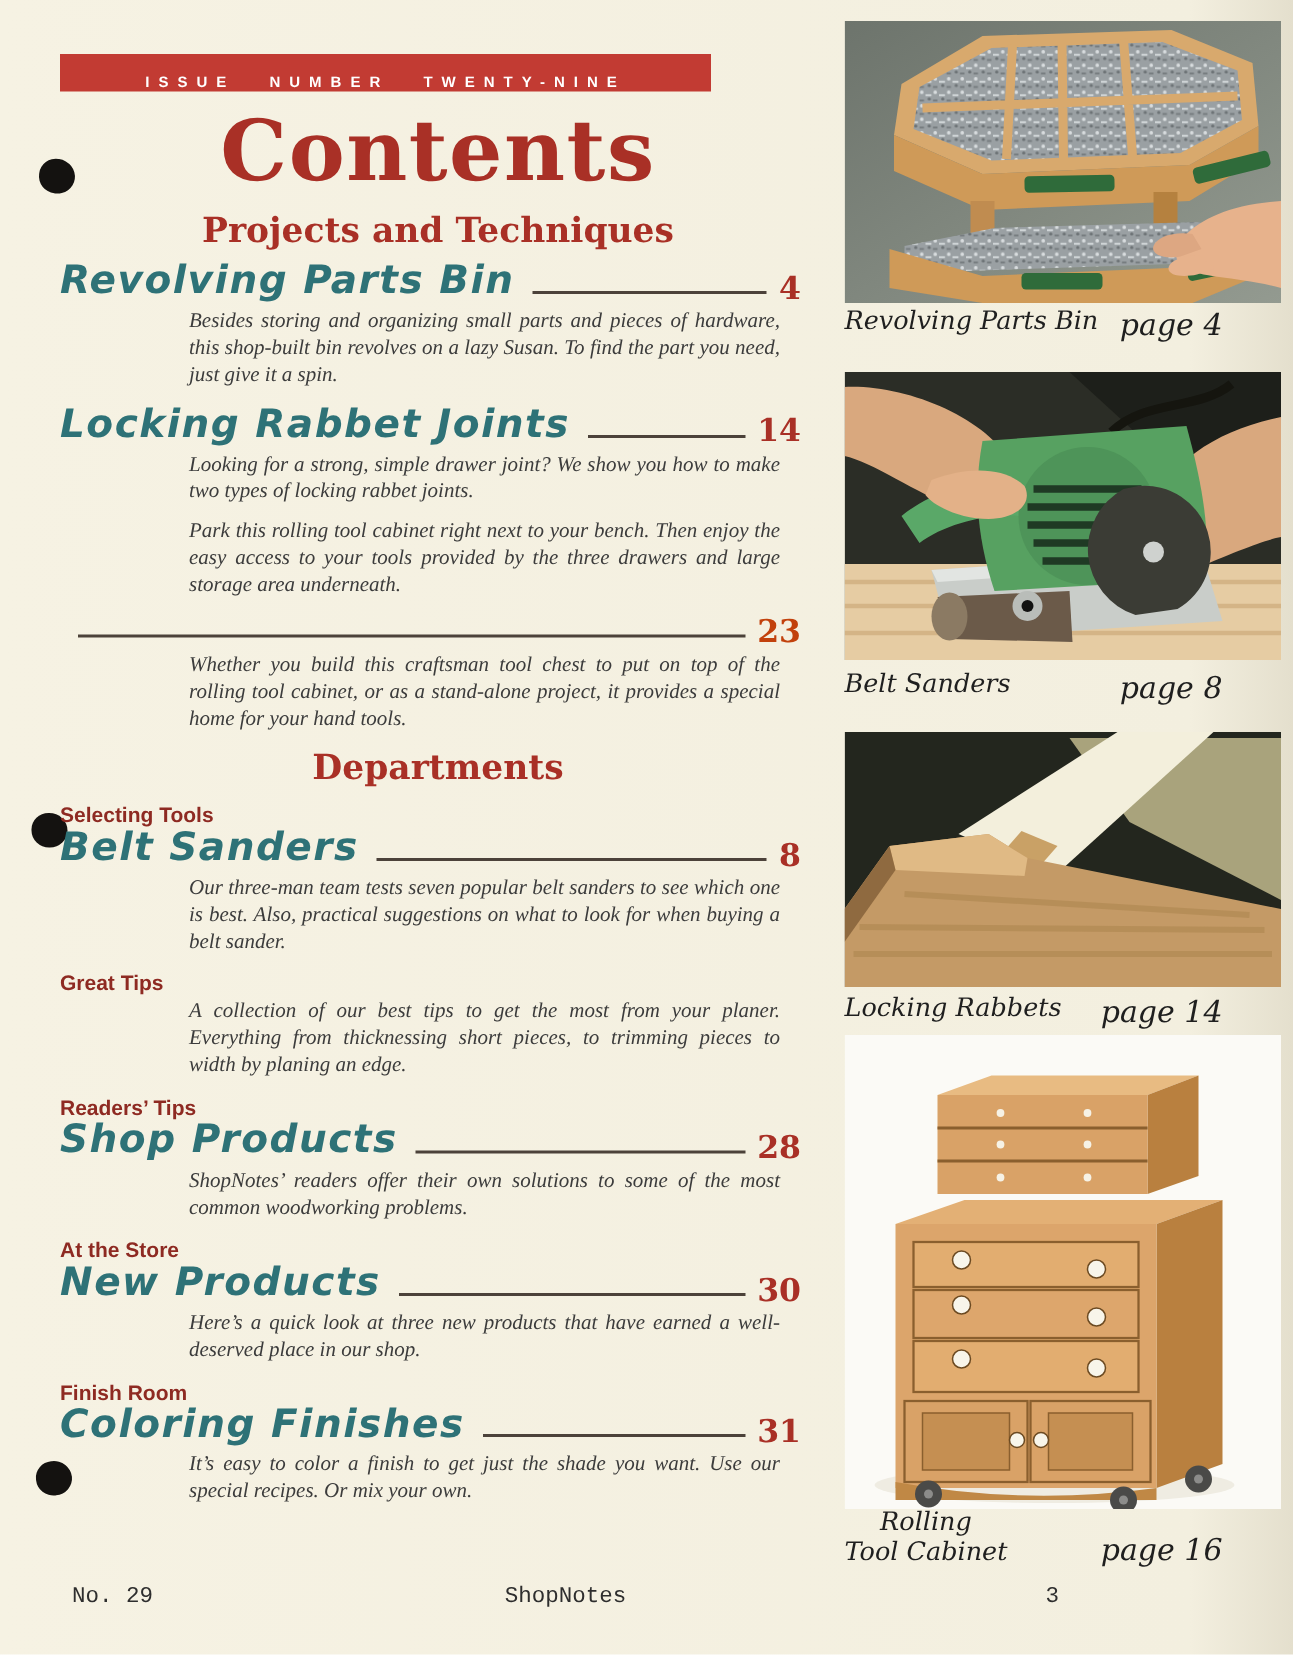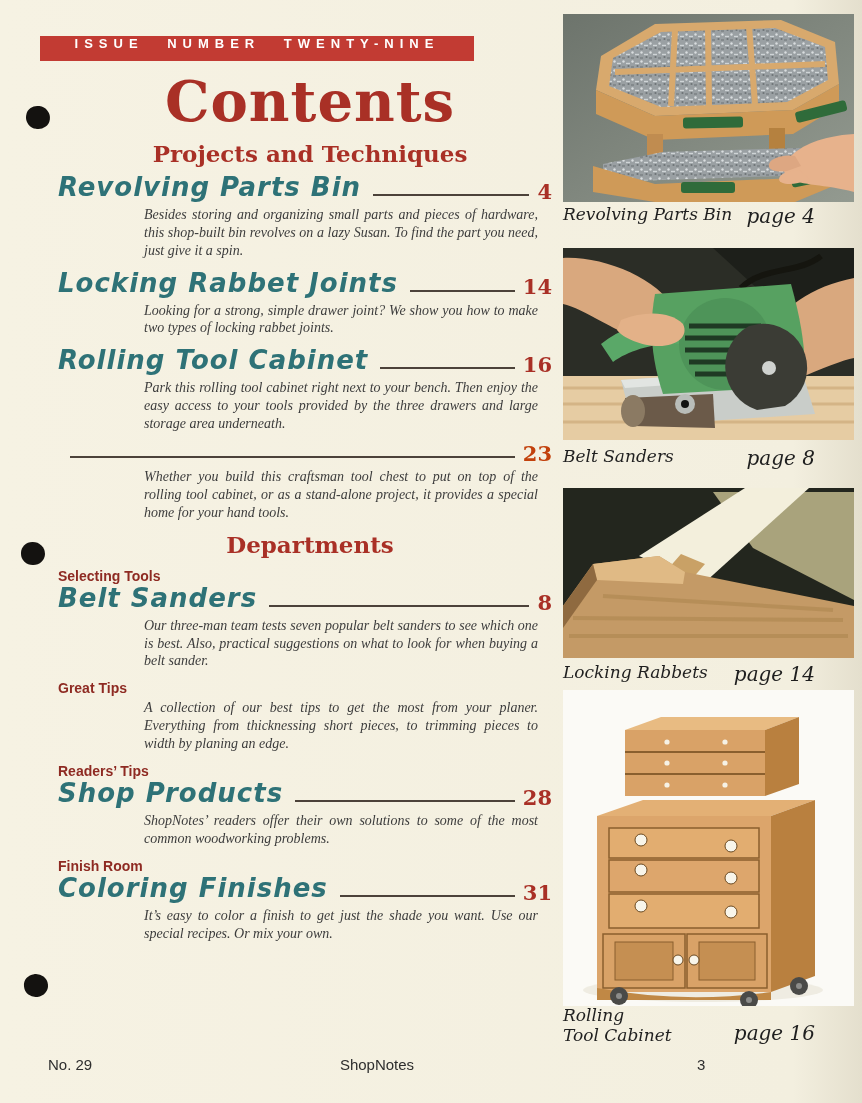--- a/index.html
+++ b/index.html
@@ -9,26 +9,26 @@
     font-family:"DejaVu Sans",sans-serif;
     position:relative;overflow:hidden;
   }
   .punch-hole{position:absolute;width:24px;height:23px;background:#141210;border-radius:48% 52% 50% 50%;}
   .hole1{left:26px;top:106px;transform:rotate(8deg);}
   .hole2{left:21px;top:542px;}
   .hole3{left:24px;top:974px;transform:rotate(-6deg);}
 
   .banner{
     position:absolute;left:40px;top:36px;width:434px;height:25px;
-    display:flex;align-items:flex-start;justify-content:center;
-    color:#fff;font-weight:bold;font-size:13px;letter-spacing:6px;word-spacing:14px;
+    display:flex;align-items:flex-end;justify-content:center;
+    color:#fff;font-weight:bold;font-size:10px;letter-spacing:6px;word-spacing:14px;
     font-family:"Liberation Sans",sans-serif;
   }
 
-  .main-col{position:absolute;left:40px;top:68px;width:494px;margin-left:18px;}
+  .main-col{position:absolute;left:40px;top:68px;width:494px;}
   .contents-title{
     text-align:center;font-family:"DejaVu Serif",serif;font-weight:bold;
     font-size:56px;margin:0 0 6px 10px;letter-spacing:1px;
   }
   .section-heading{
     text-align:center;font-family:"DejaVu Serif",serif;font-weight:bold;
     font-size:23px;margin:6px 0 6px 10px;
   }
   .entry{margin-bottom:4px;}
   .kicker{
@@ -50,25 +50,25 @@
   }
 
   .right-col{position:absolute;left:563px;top:0;width:291px;}
   .photo{position:absolute;left:0;width:291px;overflow:hidden;}
   .photo svg{display:block;}
   .caption-row{
     position:absolute;left:0;width:252px;display:flex;justify-content:space-between;
     font-family:"DejaVu Serif",serif;font-style:italic;font-size:17px;color:#1f1f1f;
   }
   .caption-page{font-size:20px;}
-  .cap-stack{display:flex;flex-direction:column;line-height:1.15;}
+  .cap-stack{display:flex;flex-direction:column;line-height:1.15;align-items:center;}
   .cap4{align-items:flex-end;}
 
   .footer{position:absolute;left:0;top:1056px;width:862px;height:24px;
-    font-family:Liberation Sans, sans-serif;font-size:15px;color:#2e2e2e;}
+    font-family:Liberation Mono, monospace;font-size:15px;color:#2e2e2e;}
   .footer .f-left{position:absolute;left:48px;}
   .footer .f-center{position:absolute;left:377px;transform:translateX(-50%);}
   .footer .f-right{position:absolute;left:697px;}
 </style>
 </head>
 <body>
 
 <div class="punch-hole hole1"></div>
 <div class="punch-hole hole2"></div>
 <div class="punch-hole hole3"></div>
@@ -94,25 +94,20 @@
   <div class="entry">
     <div class="title-row">
       <span class="entry-title" style="color:#2e7277">Locking Rabbet Joints</span>
       <span class="leader"></span>
       <span class="pagenum" style="color:#a93026">14</span>
     </div>
     <p class="entry-desc">Looking for a strong, simple drawer joint? We show you how to make two types of locking rabbet joints.</p>
   </div>
 
   <div class="entry">
-    <div class="title-row">
-      <span class="entry-title" style="color:#2e7277">Rolling Tool Cabinet</span>
-      <span class="leader"></span>
-      <span class="pagenum" style="color:#a93026">16</span>
-    </div>
     <p class="entry-desc">Park this rolling tool cabinet right next to your bench. Then enjoy the easy access to your tools provided by the three drawers and large storage area underneath.</p>
   </div>
 
   <div class="entry">
     <div class="title-row">
       <span class="leader"></span>
       <span class="pagenum" style="color:#c2410c">23</span>
     </div>
     <p class="entry-desc">Whether you build this craftsman tool chest to put on top of the rolling tool cabinet, or as a stand-alone project, it provides a special home for your hand tools.</p>
   </div>
@@ -137,20 +132,29 @@
   <div class="entry">
     <div class="kicker" style="color:#8e2a22">Readers’ Tips</div>
     <div class="title-row">
       <span class="entry-title" style="color:#2e7277">Shop Products</span>
       <span class="leader"></span>
       <span class="pagenum" style="color:#a93026">28</span>
     </div>
     <p class="entry-desc">ShopNotes’ readers offer their own solutions to some of the most common woodworking problems.</p>
   </div>
 
+  <div class="entry">
+    <div class="kicker" style="color:#8e2a22">At the Store</div>
+    <div class="title-row">
+      <span class="entry-title" style="color:#2e7277">New Products</span>
+      <span class="leader"></span>
+      <span class="pagenum" style="color:#a93026">30</span>
+    </div>
+    <p class="entry-desc">Here’s a quick look at three new products that have earned a well-deserved place in our shop.</p>
+  </div>
 
   <div class="entry">
     <div class="kicker" style="color:#8e2a22">Finish Room</div>
     <div class="title-row">
       <span class="entry-title" style="color:#2e7277">Coloring Finishes</span>
       <span class="leader"></span>
       <span class="pagenum" style="color:#a93026">31</span>
     </div>
     <p class="entry-desc">It’s easy to color a finish to get just the shade you want. Use our special recipes. Or mix your own.</p>
   </div>

